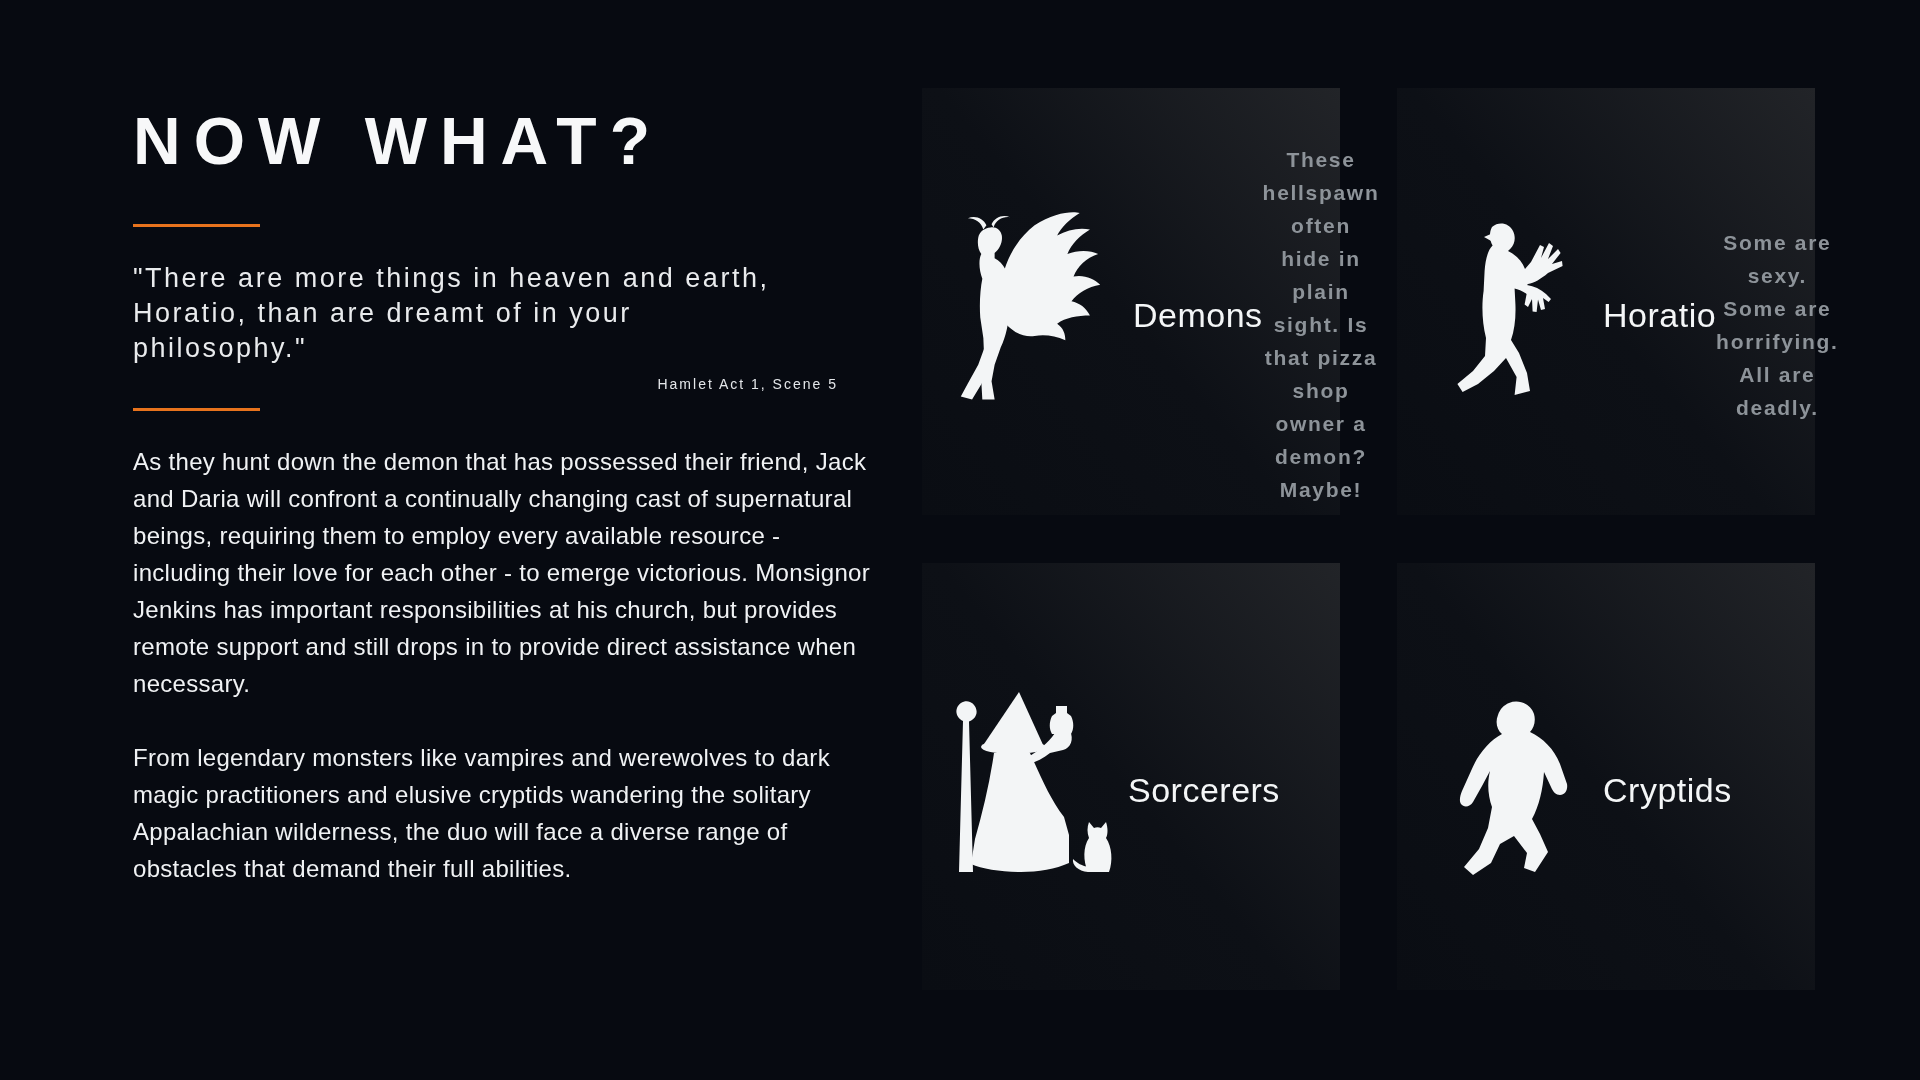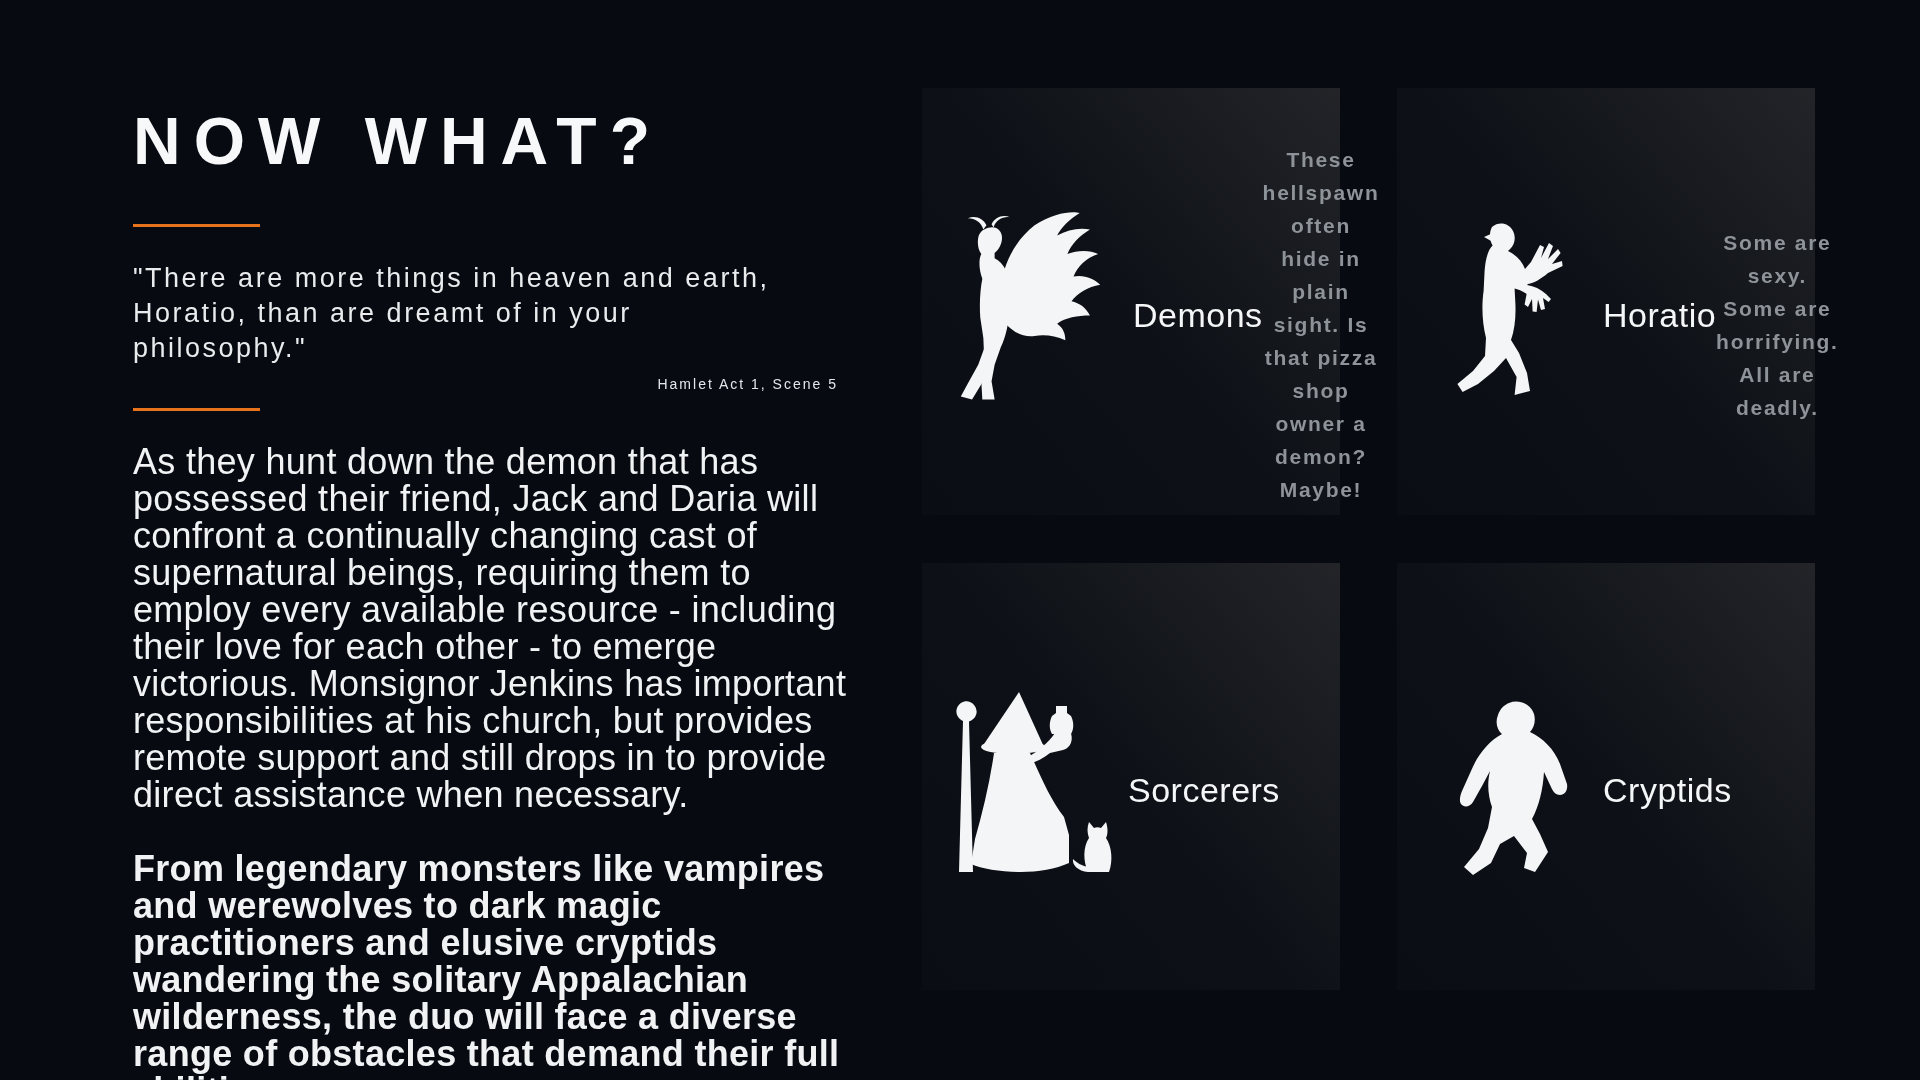--- a/index.html
+++ b/index.html
@@ -26,23 +26,23 @@
   .quote-text {
     color:#e9ebed; font-size:27px; line-height:35px;
     letter-spacing:2.5px; max-width:660px;
   }
   .quote-attr {
     color:#e4e7ea; font-size:14px; letter-spacing:2px;
     text-align:right; margin-top:10px;
   }
   .paras { width:745px; margin-top:32px; }
   .para {
-    color:#f0f2f4; font-size:36px; line-height:37px; letter-spacing:0.3px;
+    color:#f0f2f4; font-size:24px; line-height:37px; letter-spacing:0.3px;
   }
-  .para + .para { margin-top:37px;font-weight:bold; }
+  .para + .para { margin-top:37px; }
 
   
   .grid {
     position:absolute; left:922px; top:88px;
     display:grid;
     grid-template-columns:418px 418px;
     grid-auto-rows:427px;
     column-gap:57px; row-gap:48px;
   }
   .card {

